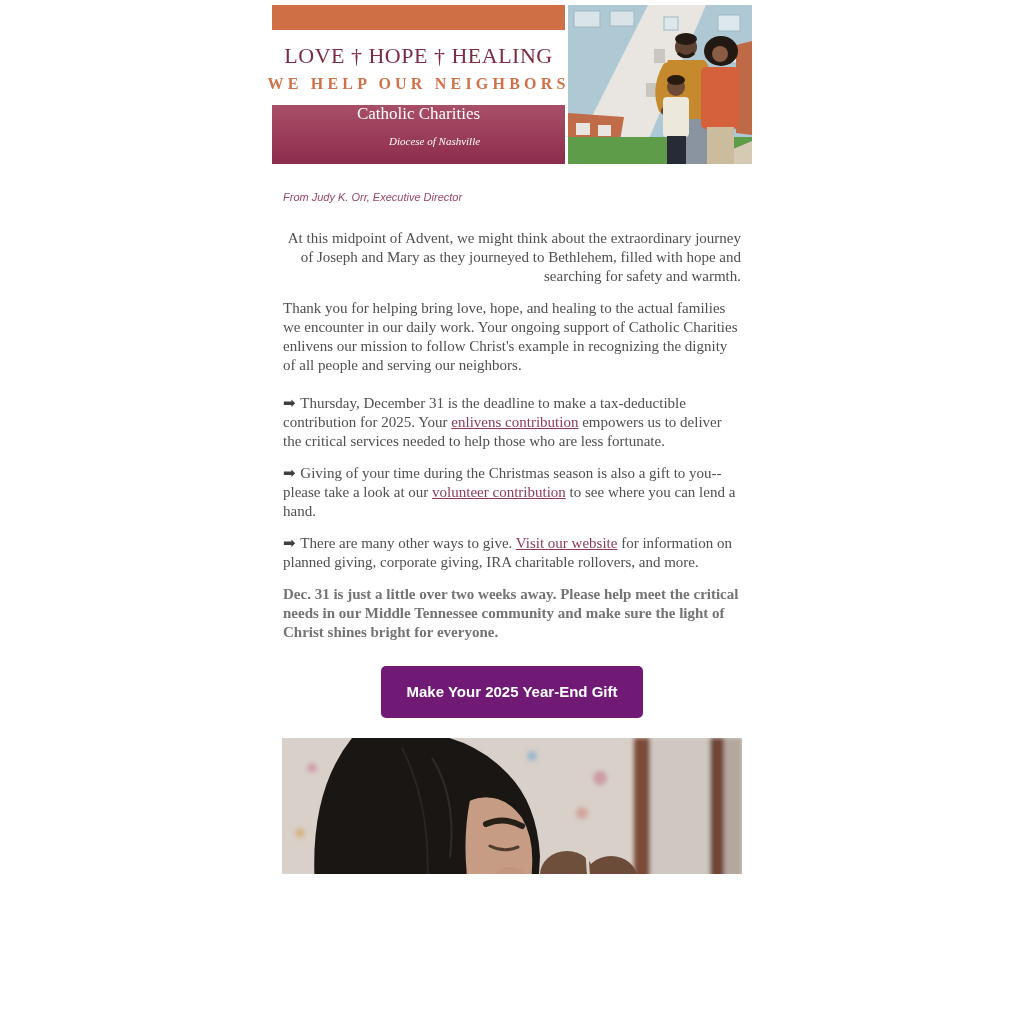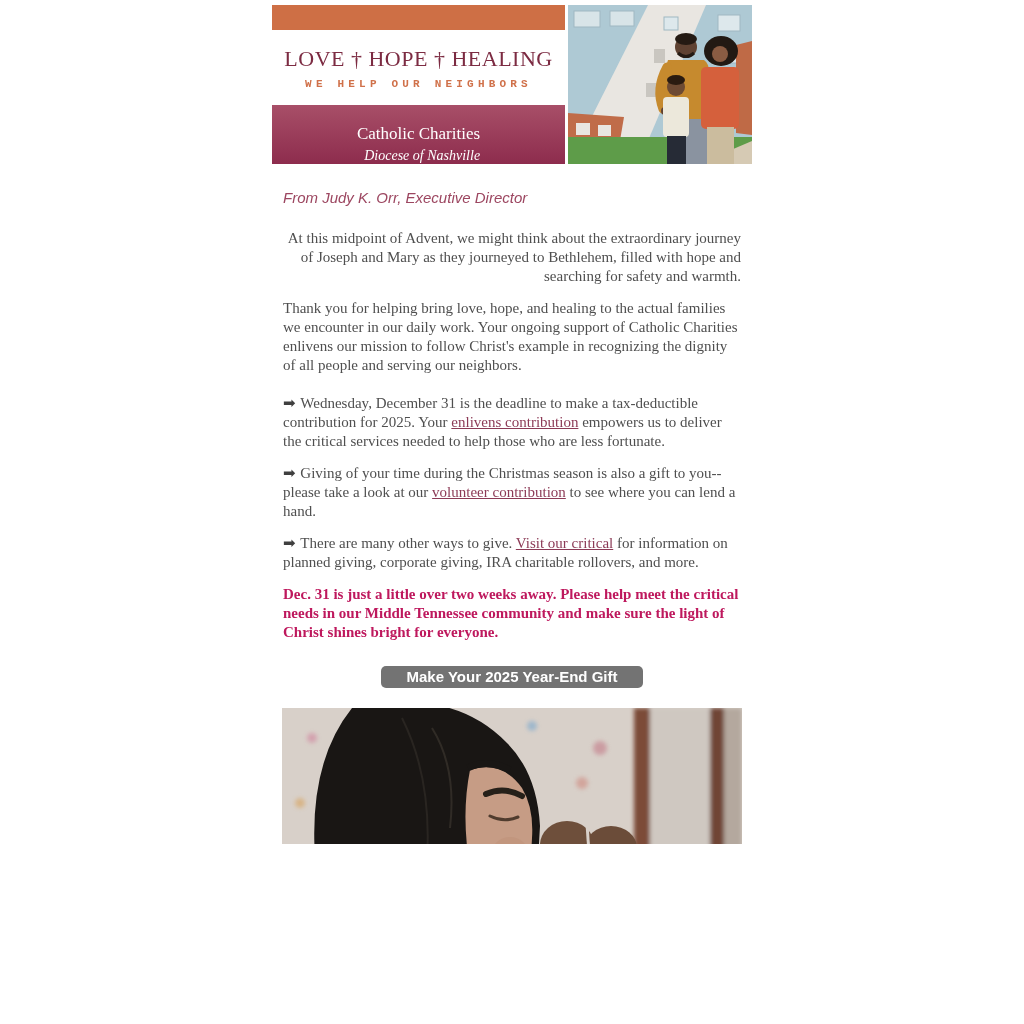--- a/index.html
+++ b/index.html
@@ -18,53 +18,53 @@
   .bar-orange { height:25px; background:#ce6f45; }
   .brand-mid {
     height:75px; background:#ffffff;
     display:flex; flex-direction:column; align-items:center; justify-content:center;
   }
   .brand-title {
     font-family:"Liberation Serif", serif;
     font-size:22px; letter-spacing:0.5px; color:#7c2b42; white-space:nowrap;
   }
   .brand-tagline {
-    font-family:Liberation Mono, monospace; font-weight:bold;
-    font-size:11px; letter-spacing:4.2px; color:#d0714a; margin-top:6px; white-space:nowrap;
+    font-family:Liberation Serif, serif; font-weight:bold;
+    font-size:16px; letter-spacing:4.2px; color:#d0714a; margin-top:6px; white-space:nowrap;
   }
   .brand-band {
     flex:1; background:linear-gradient(#a84f68, #8d2c4d);
-    display:flex; align-items:flex-end; justify-content:center; color:#ffffff;
+    display:flex; align-items:flex-start; justify-content:center; color:#ffffff;
   }
   .org-block { display:inline-block; }
   .org-name { font-family:"Liberation Serif", serif; font-size:17px; line-height:18px; }
   .org-sub {
     font-family:"Liberation Serif", serif; font-style:italic;
-    font-size:14px; text-align:right; margin-top:5px;
+    font-size:11px; text-align:right; margin-top:12px;
   }
 
   
   .content { padding:0 11px; color:#4f4f4f; font-size:15px; line-height:19px; }
   .content p { margin:13px 0 0; }
   .from-line {
     font-family:"Liberation Sans", sans-serif; font-style:italic;
-    font-size:15px; color:#9c4660; margin-top:24px !important;
+    font-size:11px; color:#9c4660; margin-top:24px !important;
   }
   .m22 { margin-top:22px !important;text-align:right; }
   .m19 { margin-top:19px !important; }
-  .bold-para { font-weight:bold; color:#be185d; }
+  .bold-para { font-weight:bold; color:#737373; }
   .body-link { color:#8c3a56; text-decoration:underline; cursor:pointer; }
   .arrow { font-family:"DejaVu Sans", sans-serif; color:#3f3f3f; }
 
   
   .cta-row { text-align:center; margin-top:24px; }
   .cta-button {
-    display:inline-block; background:#737373; color:#ffffff;
+    display:inline-block; background:#701a75; color:#ffffff;
     font-family:"Liberation Sans", sans-serif; font-weight:bold; font-size:15px;
-    line-height:18px; padding:2px 26px; border-radius:5px; text-decoration:none;
+    line-height:18px; padding:17px 26px; border-radius:5px; text-decoration:none;
   }
 
   
   .bottom-photo-wrap { width:460px; height:136px; margin:20px auto 0; overflow:hidden; }
   .bottom-photo { display:block; }
 </style>
 </head>
 <body>
 
 <div class="email">
@@ -127,23 +127,23 @@
       </g>
     </svg>
   </div>
 
   <div class="content">
     <p class="from-line">From Judy K. Orr, Executive Director</p>
 
     <p class="m22">At this midpoint of Advent, we might think about the extraordinary journey of Joseph and Mary as they journeyed to Bethlehem, filled with hope and searching for safety and warmth.</p>
     <p>Thank you for helping bring love, hope, and healing to the actual families we encounter in our daily work. Your ongoing support of Catholic Charities enlivens our mission to follow Christ's example in recognizing the dignity of all people and serving our neighbors.</p>
 
-    <p class="m19"><span class="arrow">➡ </span><span>Wednesday, December 31 is the deadline to make a tax-deductible contribution for 2025. Your </span><a class="body-link" href="#">enlivens contribution</a><span> empowers us to deliver the critical services needed to help those who are less fortunate.</span></p>
+    <p class="m19"><span class="arrow">➡ </span><span>Thursday, December 31 is the deadline to make a tax-deductible contribution for 2025. Your </span><a class="body-link" href="#">enlivens contribution</a><span> empowers us to deliver the critical services needed to help those who are less fortunate.</span></p>
     <p><span class="arrow">➡ </span><span>Giving of your time during the Christmas season is also a gift to you--please take a look at our </span><a class="body-link" href="#">volunteer contribution</a><span> to see where you can lend a hand.</span></p>
-    <p><span class="arrow">➡ </span><span>There are many other ways to give. </span><a class="body-link" href="#">Visit our critical</a><span> for information on planned giving, corporate giving, IRA charitable rollovers, and more.</span></p>
+    <p><span class="arrow">➡ </span><span>There are many other ways to give. </span><a class="body-link" href="#">Visit our website</a><span> for information on planned giving, corporate giving, IRA charitable rollovers, and more.</span></p>
 
     <p class="bold-para">Dec. 31 is just a little over two weeks away. Please help meet the critical needs in our Middle Tennessee community and make sure the light of Christ shines bright for everyone.</p>
 
     <div class="cta-row">
       <a href="#" class="cta-button">Make Your 2025 Year-End Gift</a>
     </div>
   </div>
 
   <div class="bottom-photo-wrap">
     <svg class="bottom-photo" width="460" height="170" viewBox="0 0 460 170" xmlns="http://www.w3.org/2000/svg">

